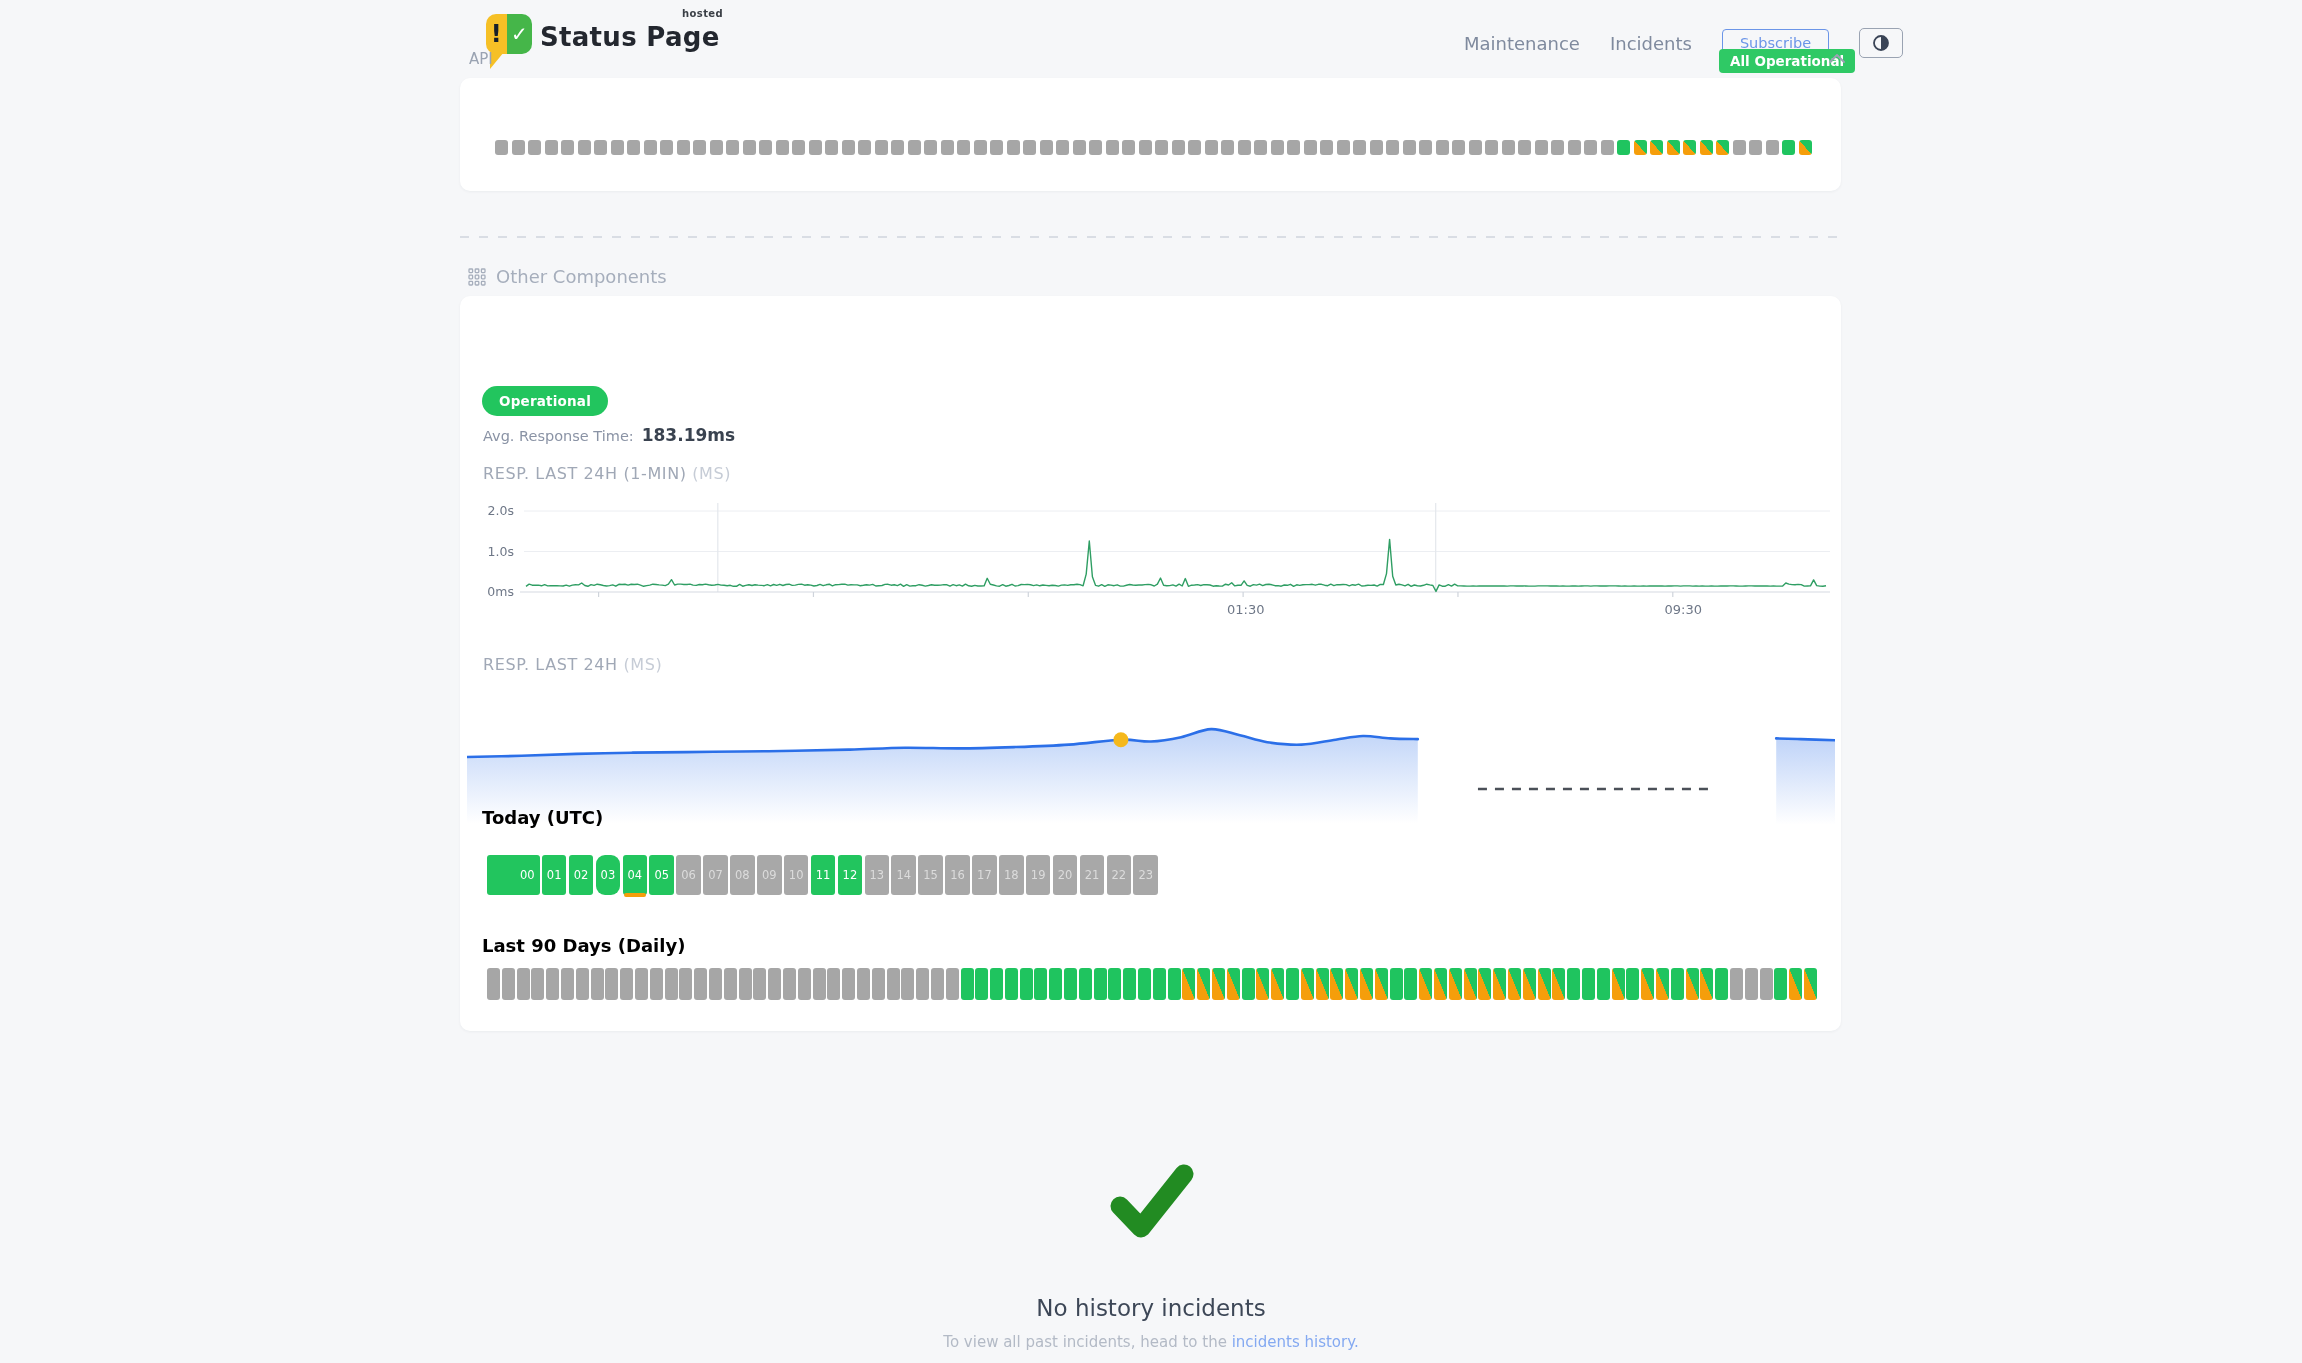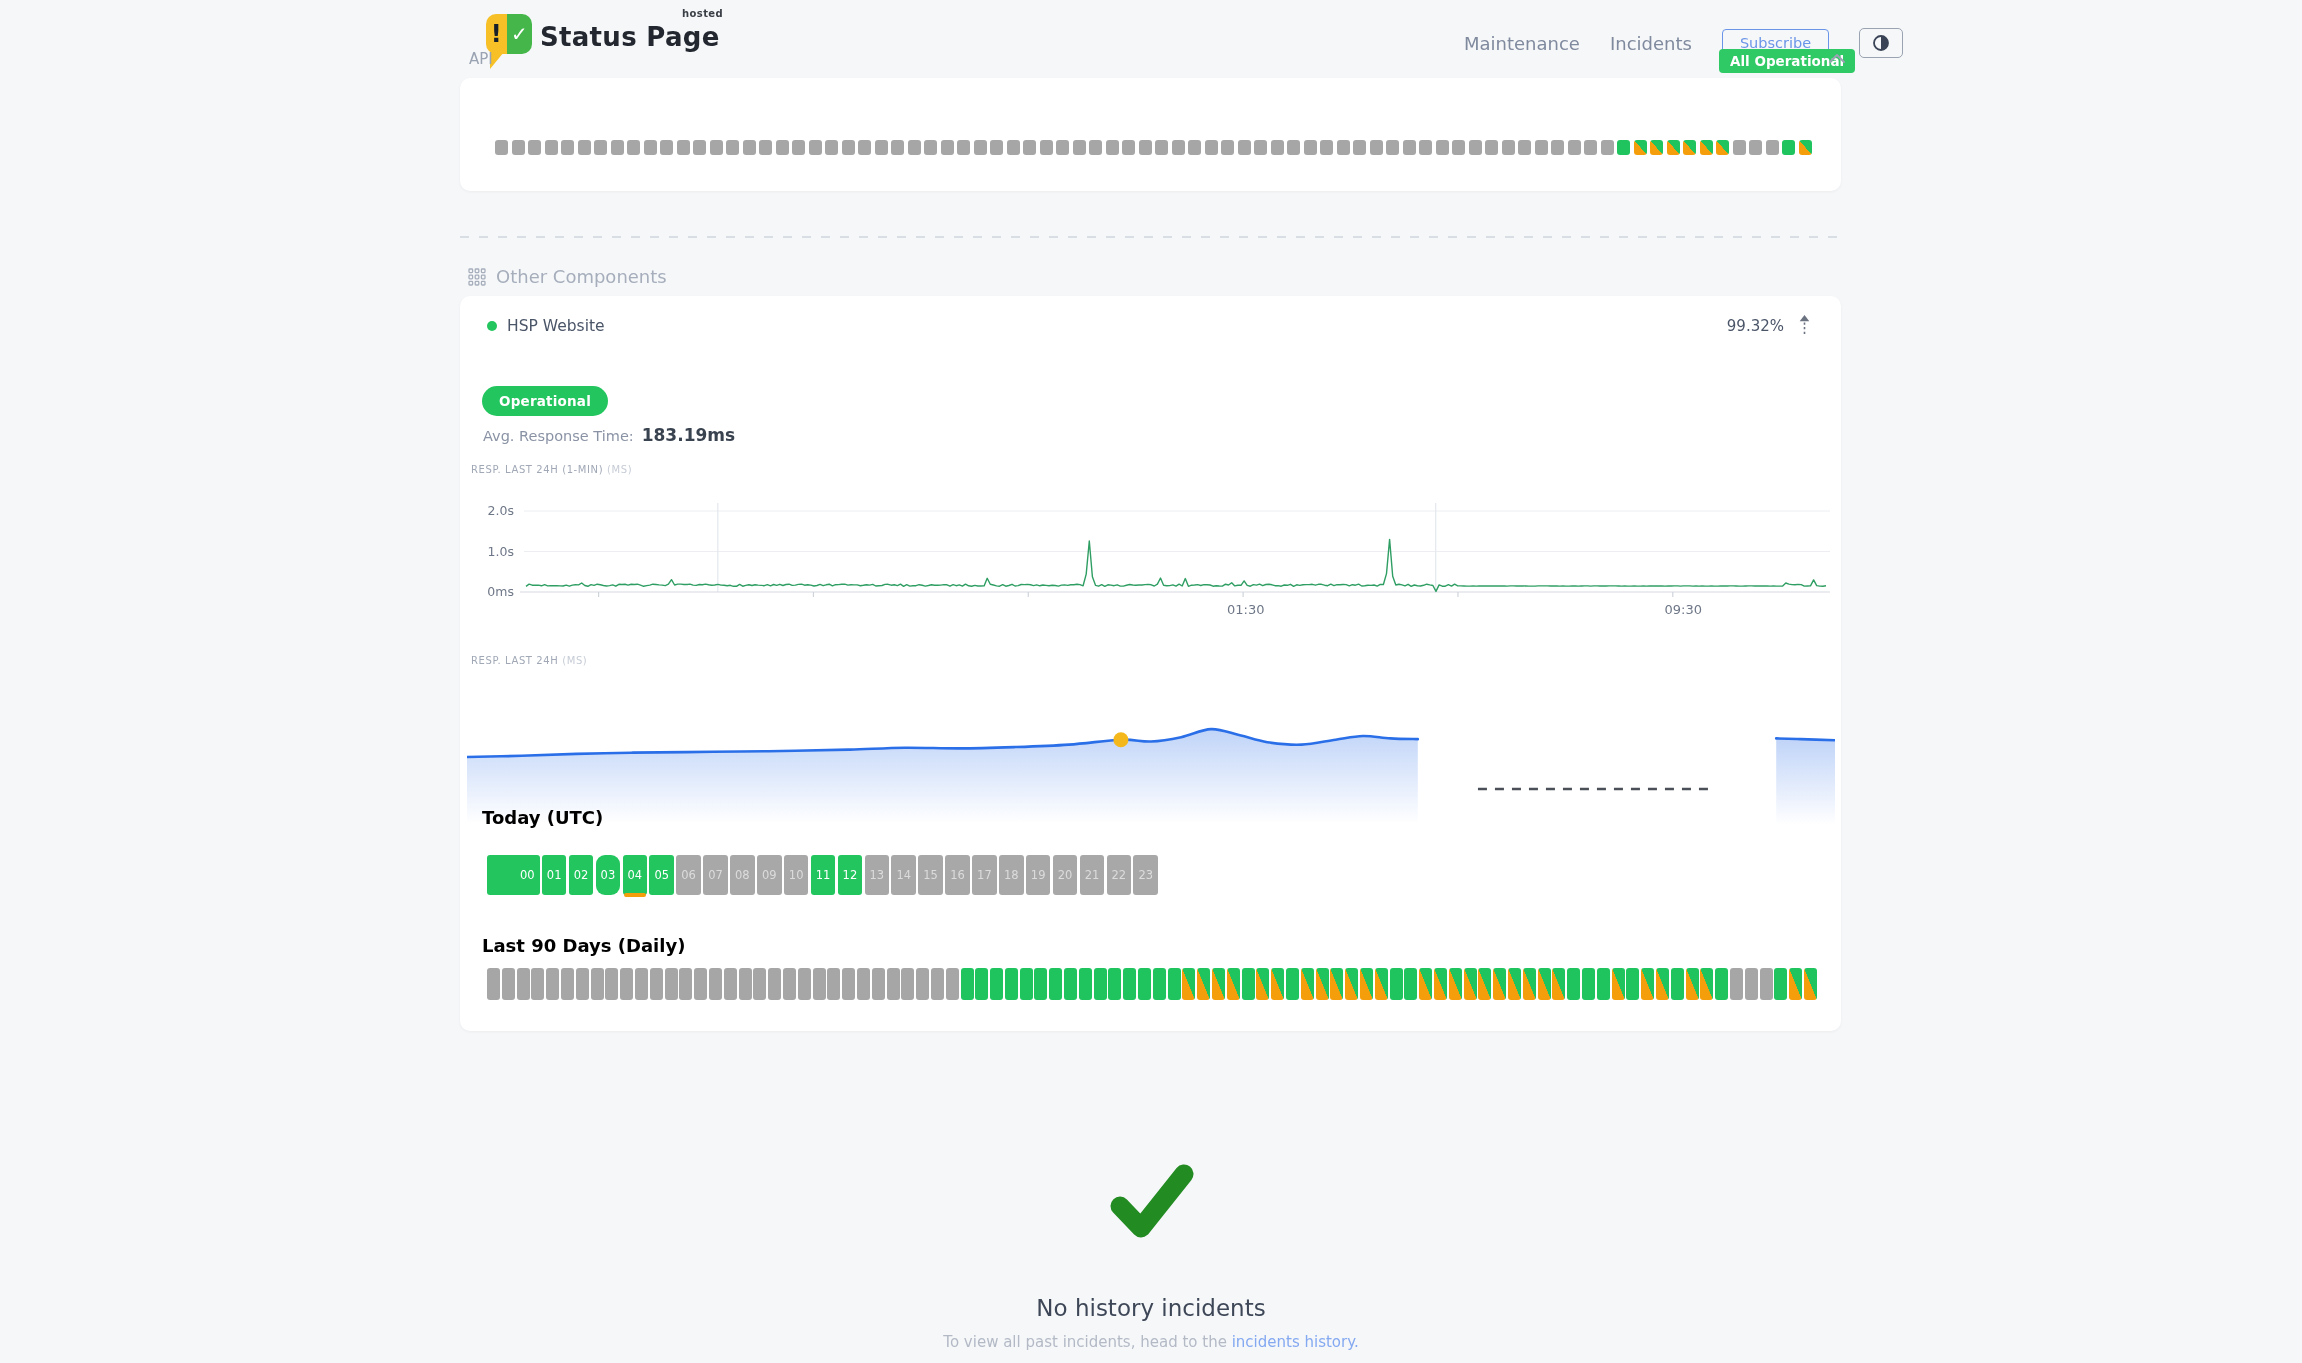--- a/index.html
+++ b/index.html
@@ -60,21 +60,21 @@
   .divider{left:460px;top:236px;width:1381px;height:2px;
            background-image:repeating-linear-gradient(90deg,#d9dde4 0 9px,transparent 9px 19px);}
 
   
   .pill{position:absolute;left:22px;top:90px;background:#22c55e;color:#fff;font-size:13.5px;font-weight:700;
         padding:7px 17px;border-radius:16px;letter-spacing:.2px;}
   .avg-row{position:absolute;left:23px;top:129px;display:flex;align-items:baseline;gap:8px;}
   .avg-label{font-size:14.5px;color:#8a93a5;}
   .avg-value{font-size:17px;font-weight:700;color:#39424f;}
 
-  .chart-label{position:absolute;left:11px;font-size:10px;letter-spacing:.6px;color:#a0a8b6;}
+  .chart-label{position:absolute;left:23px;font-size:16px;letter-spacing:.6px;color:#a0a8b6;}
   .chart-label .unit{color:#c6ccd6;}
   .c1-label{top:168px;}
   .c2-label{top:359px;}
 
   .y-lab{position:absolute;width:44px;text-align:right;font-size:12.5px;color:#6e7787;left:10px;}
   .x-lab{position:absolute;font-size:13px;color:#6e7787;transform:translateX(-50%);top:306px;}
 
   
   .mini-title{position:absolute;left:22px;font-size:18px;font-weight:600;color:#000000;}
   .hours-row{position:absolute;left:27px;top:559px;display:flex;gap:2.4px;}
@@ -225,31 +225,20 @@
           <rect x="13.4" y="7.2" width="3.6" height="3.6" rx="0.8"></rect>
         <rect x="1" y="13.4" width="3.6" height="3.6" rx="0.8"></rect>
           <rect x="7.2" y="13.4" width="3.6" height="3.6" rx="0.8"></rect>
           <rect x="13.4" y="13.4" width="3.6" height="3.6" rx="0.8"></rect>
       </g>
     </svg>
     <span class="oc-title">Other Components</span>
   </div>
 
   <div class="abs card card2">
-    <div class="comp-row" style="top:18px;">
-      <span class="dot"></span>
-      <span class="comp-name">HSP Website</span>
-      <span class="comp-right">
-        <span class="pct">99.32%</span>
-        <svg width="15" height="23" viewBox="0 0 15 23">
-          <path d="M7.5 1 L12.3 7.2 H2.7 Z" fill="#6b7280"></path>
-          <line x1="7.5" y1="8.5" x2="7.5" y2="21.5" stroke="#6b7280" stroke-width="1.6" stroke-dasharray="2.2 2.4"></line>
-        </svg>
-      </span>
-    </div>
 
     <div class="pill">Operational</div>
 
     <div class="avg-row">
       <span class="avg-label">Avg. Response Time:</span>
       <span class="avg-value">183.19ms</span>
     </div>
 
     <div class="chart-label c1-label">
       <span>RESP. LAST 24H (1-MIN)</span>

